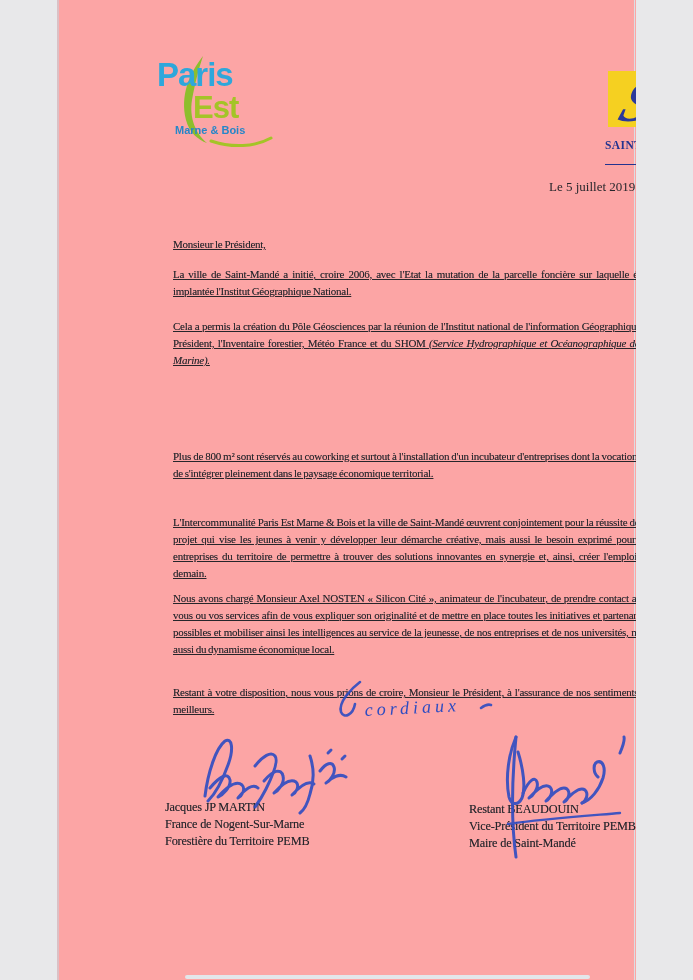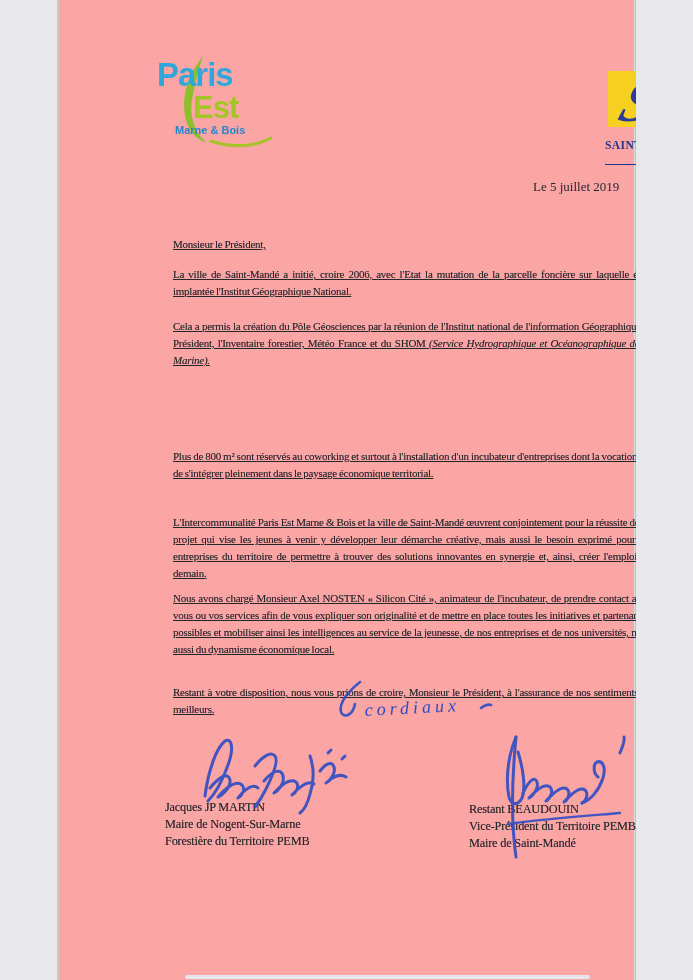--- a/index.html
+++ b/index.html
@@ -12,21 +12,21 @@
   .edge-right{position:absolute;right:1px;top:0;width:1px;height:100%;background:#dadde2;}
   .bottom-smudge{position:absolute;left:128px;top:975px;width:405px;height:4px;background:#e3e6ea;border-radius:2px;}
 
   
   .paris-logo{position:absolute;left:90px;top:50px;}
   .sm-logo{position:absolute;left:545px;top:55px;width:110px;}
   .sm-label{display:inline-block;margin:1px 0 0 3px;font-weight:bold;font-size:11.5px;
     letter-spacing:.4px;color:#23338F;border-bottom:1.5px solid #23338F;padding-bottom:13px;
     font-family:"Liberation Serif", serif;}
 
-  .date-line{position:absolute;left:476px;top:179px;font-size:13px;}
+  .date-line{position:absolute;left:492px;top:179px;font-size:13px;}
 
   
   .para{
     position:absolute;left:116px;width:478px;margin:0;
     font-size:11px;line-height:17px;text-align:justify;
     letter-spacing:-0.25px;word-spacing:-0.6px;
     text-shadow:0 0 .4px rgba(40,40,55,.45);
     text-decoration:underline;
   }
   .salutation{top:236px;text-align:left;}
@@ -80,21 +80,21 @@
   <p class="para p4"><span>Plus de 800 m² sont réservés au coworking et surtout à l'installation d'un incubateur d'entreprises dont la vocation est de s'intégrer pleinement dans le paysage économique territorial.</span></p>
 
   <p class="para p5"><span>L'Intercommunalité Paris Est Marne &amp; Bois et la ville de Saint-Mandé œuvrent conjointement pour la réussite de ce projet qui vise les jeunes à venir y développer leur démarche créative, mais aussi le besoin exprimé pour les entreprises du territoire de permettre à trouver des solutions innovantes en synergie et, ainsi, créer l'emploi de demain.</span></p>
 
   <p class="para p6"><span>Nous avons chargé Monsieur Axel NOSTEN « Silicon Cité », animateur de l'incubateur, de prendre contact avec vous ou vos services afin de vous expliquer son originalité et de mettre en place toutes les initiatives et partenariats possibles et mobiliser ainsi les intelligences au service de la jeunesse, de nos entreprises et de nos universités, mais aussi du dynamisme économique local.</span></p>
 
   <p class="para p7"><span>Restant à votre disposition, nous vous prions de croire, Monsieur le Président, à l'assurance de nos sentiments les meilleurs.</span></p>
 
   <div class="sig-block sig-left">
     <div>Jacques JP MARTIN</div>
-    <div>Maire de Nogent-Sur-Marne</div>
+    <div>France de Nogent-Sur-Marne</div>
     <div>Forestière du Territoire PEMB</div>
   </div>
 
   <div class="sig-block sig-right">
     <div>Restant BEAUDOUIN</div>
     <div>Vice-Président du Territoire PEMB</div>
     <div>Maire de Saint-Mandé</div>
   </div>
 
   <svg class="ink-layer" viewBox="0 0 693 980">

